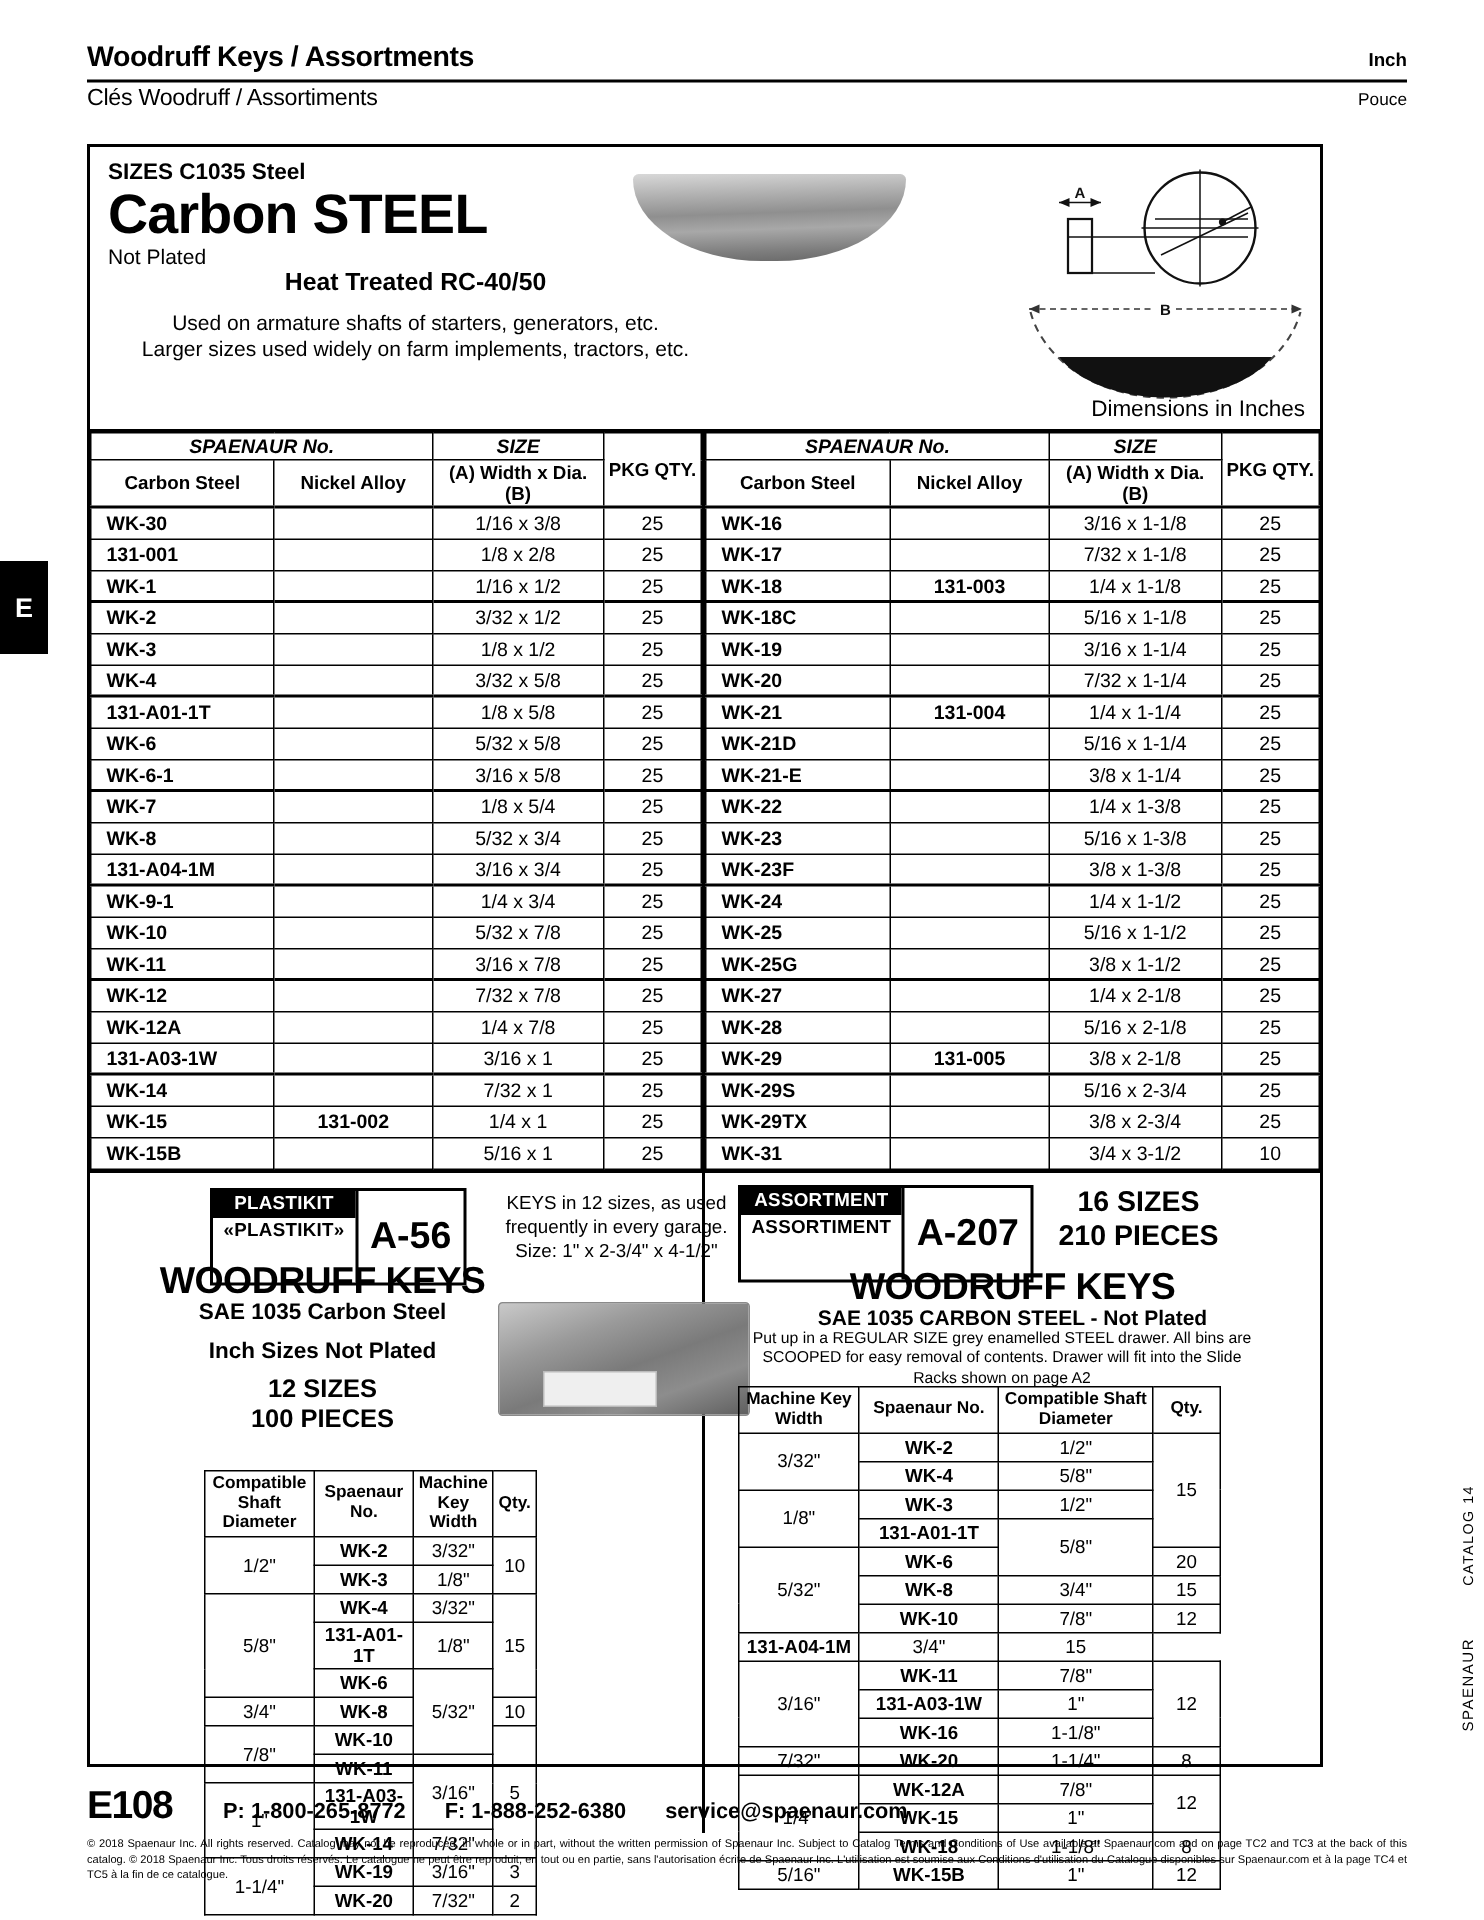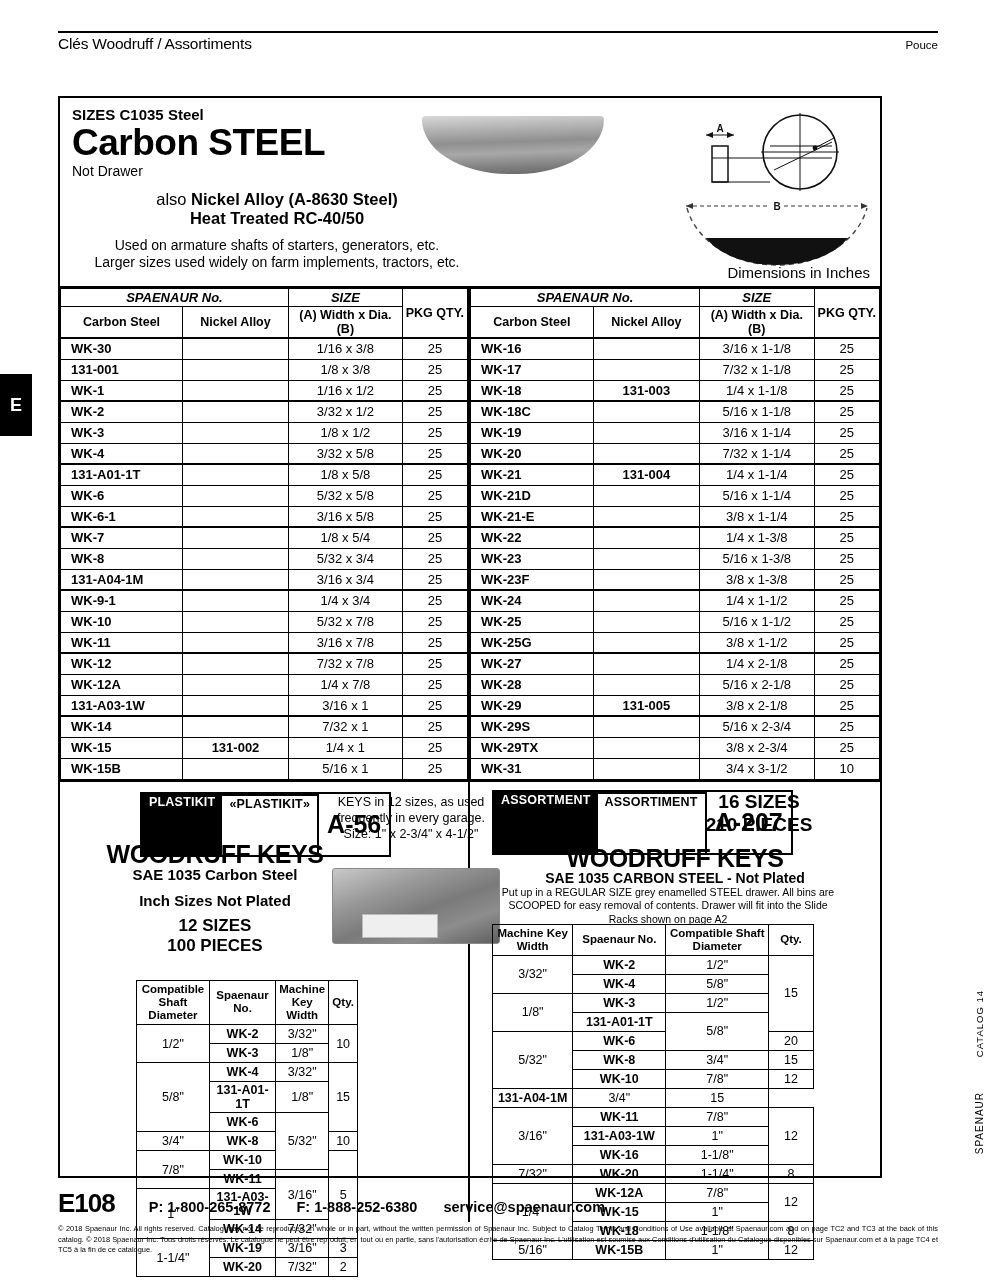--- a/index.html
+++ b/index.html
@@ -75,21 +75,21 @@
   table.spec tbody tr.grp td { border-top:2.5px solid #000; }
   .c-pn { width:30%; } .c-na { width:26%; } .c-sz { width:28%; } .c-qt { width:16%; }
 
   
   .assort-wrap { display:flex; height:440px; }
   .assort { position:relative; }
   .assort.a56 { width:50%; border-right:2.5px solid #000; }
   .assort.a207 { width:50%; }
 
   .kitbadge { display:inline-flex; border:2px solid #000; align-items:stretch; }
-  .kitbadge .lines { display:flex; flex-direction:row; }
+  .kitbadge .lines { display:flex; flex-direction:column; }
   .kitbadge .l1 { background:#000; color:#fff; font-size:12.5px; font-weight:bold;
                   padding:1px 7px; text-align:center; letter-spacing:0.2px; }
   .kitbadge .l2 { background:#fff; color:#000; font-size:12.5px; font-weight:bold;
                   padding:1px 7px; text-align:center; border-top:2px solid #000; letter-spacing:0.2px;}
   .kitbadge .code { font-size:25px; font-weight:bold; padding:16px 8px;
                     display:flex; align-items:center; border-left:2px solid #000; }
 
   .a56-badge { position:absolute; left:80px; top:10px; }
   .a56-note { position:absolute; left:262px; top:12px; width:178px;
               font-size:12.5px; text-align:center; line-height:1.28; }
@@ -143,37 +143,40 @@
 
   .vert { position:absolute; right:4px; writing-mode:vertical-rl;
           transform:rotate(180deg); font-size:9.5px; letter-spacing:1px; }
   .vert.cat { top:990px; }
   .vert.brand { top:1092px; font-size:10px; }
 </style>
 </head>
 <body>
 
 <div class="page-header">
+  <div class="hdr-row">
+    <div class="hdr-title">Woodruff Keys / Assortments</div>
+    <div class="hdr-unit">Inch</div>
+  </div>
   <div class="hdr-rule"></div>
   <div class="hdr-row">
     <div class="hdr-title-fr">Clés Woodruff / Assortiments</div>
     <div class="hdr-unit-fr">Pouce</div>
   </div>
 </div>
 
 <div class="tab-e">E</div>
 
 <div class="main-box">
 
   <div class="intro">
     <div class="intro-left">
       <div class="i-aisi">SIZES C1035 Steel</div>
       <div class="i-carbon">Carbon STEEL</div>
-      <div class="i-notplated">Not Drawer</div>
-      <div class="i-also"><span>also </span><b>Nickel Alloy (A-8630 Steel)</b></div>
+      <div class="i-notplated">Not Plated</div>
       <div class="i-heat">Heat Treated RC-40/50</div>
       <div class="i-use">
         <div>Used on armature shafts of starters, generators, etc.</div>
         <div>Larger sizes used widely on farm implements, tractors, etc.</div>
       </div>
     </div>
 
     <div class="key-photo">
       <div class="shape"></div>
     </div>
@@ -231,21 +234,21 @@
         <tbody>
             <tr>
               <td class="pn">WK-30</td>
               <td class="na"></td>
               <td>1/16 x 3/8</td>
               <td>25</td>
             </tr>
             <tr>
               <td class="pn">131-001</td>
               <td class="na"></td>
-              <td>1/8 x 3/8</td>
+              <td>1/8 x 2/8</td>
               <td>25</td>
             </tr>
             <tr>
               <td class="pn">WK-1</td>
               <td class="na"></td>
               <td>1/16 x 1/2</td>
               <td>25</td>
             </tr>
             <tr class="grp">
               <td class="pn">WK-2</td>

